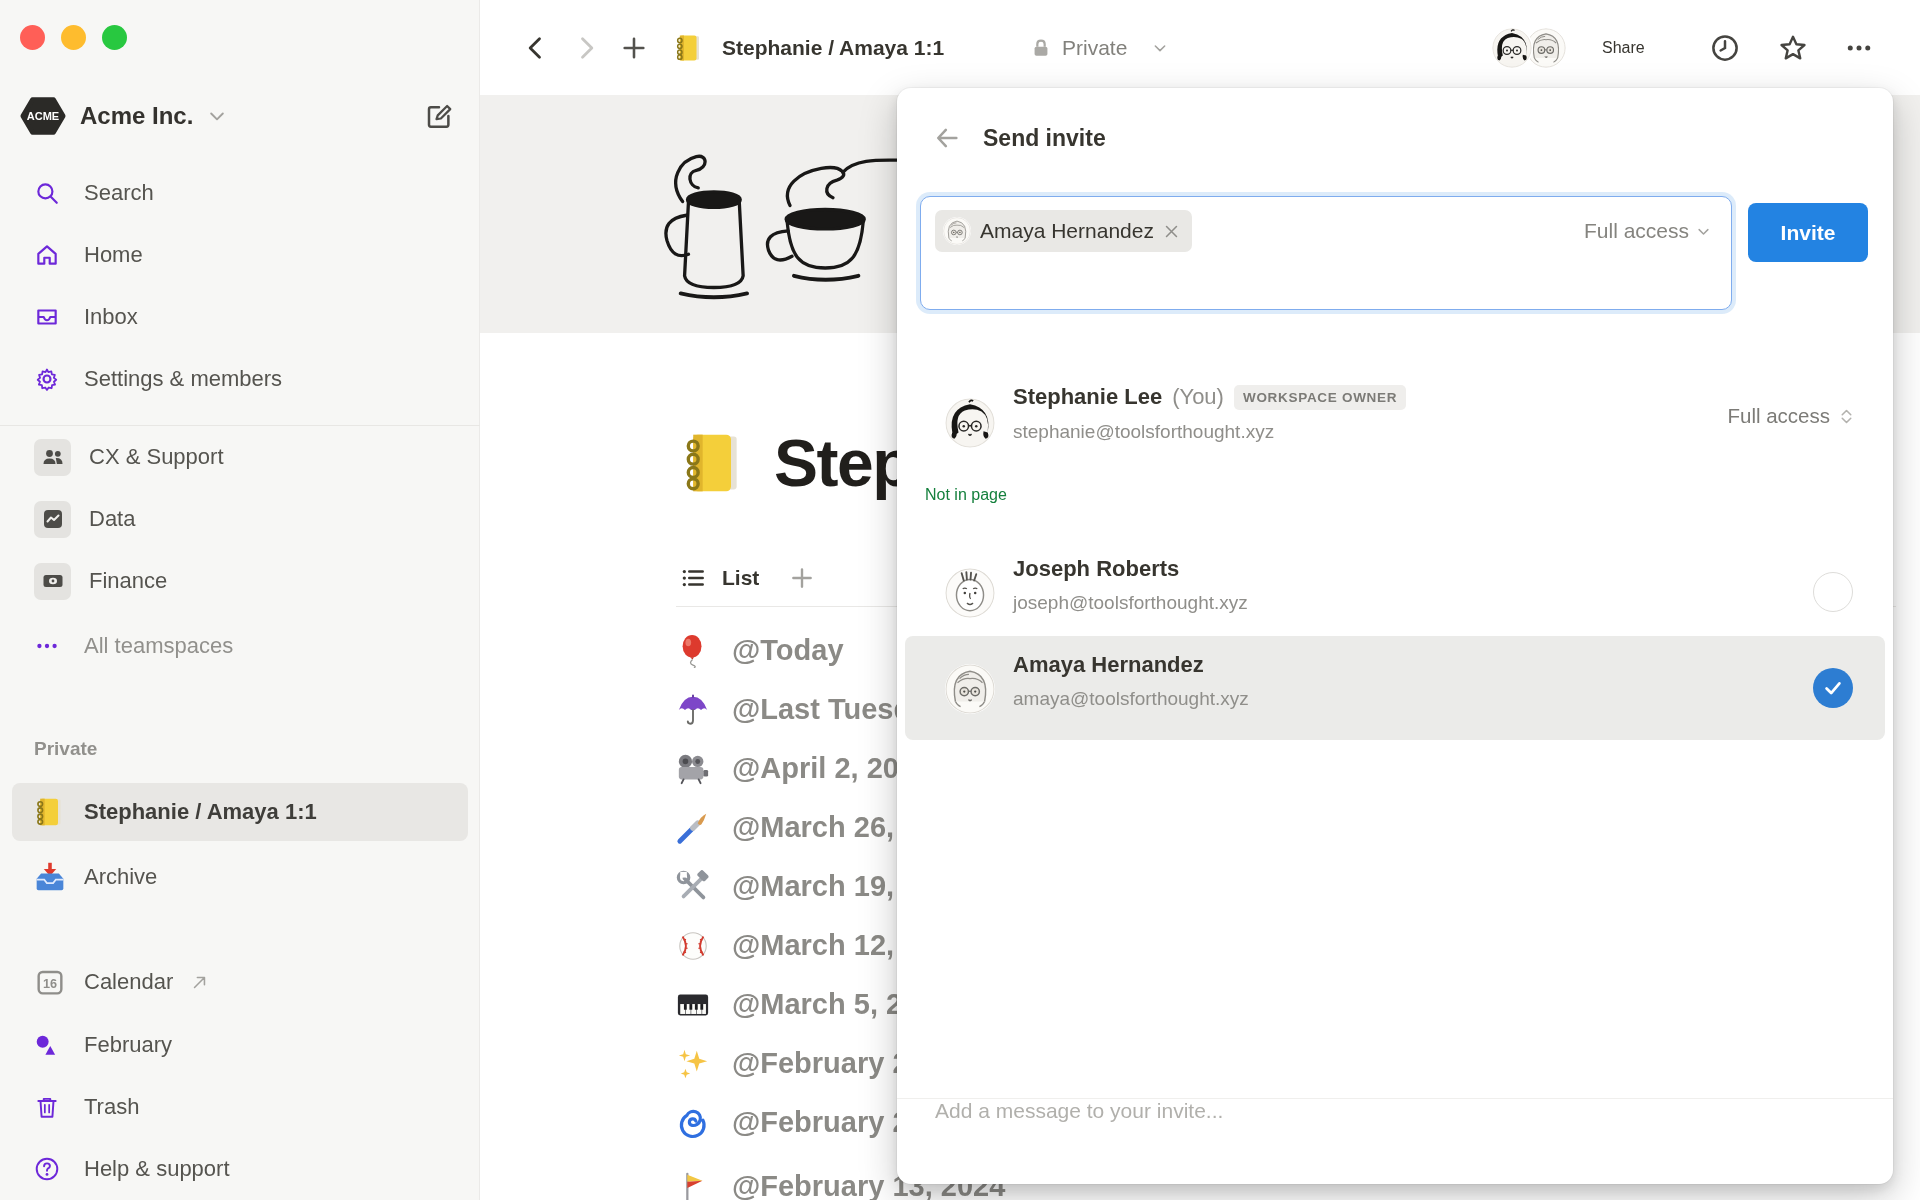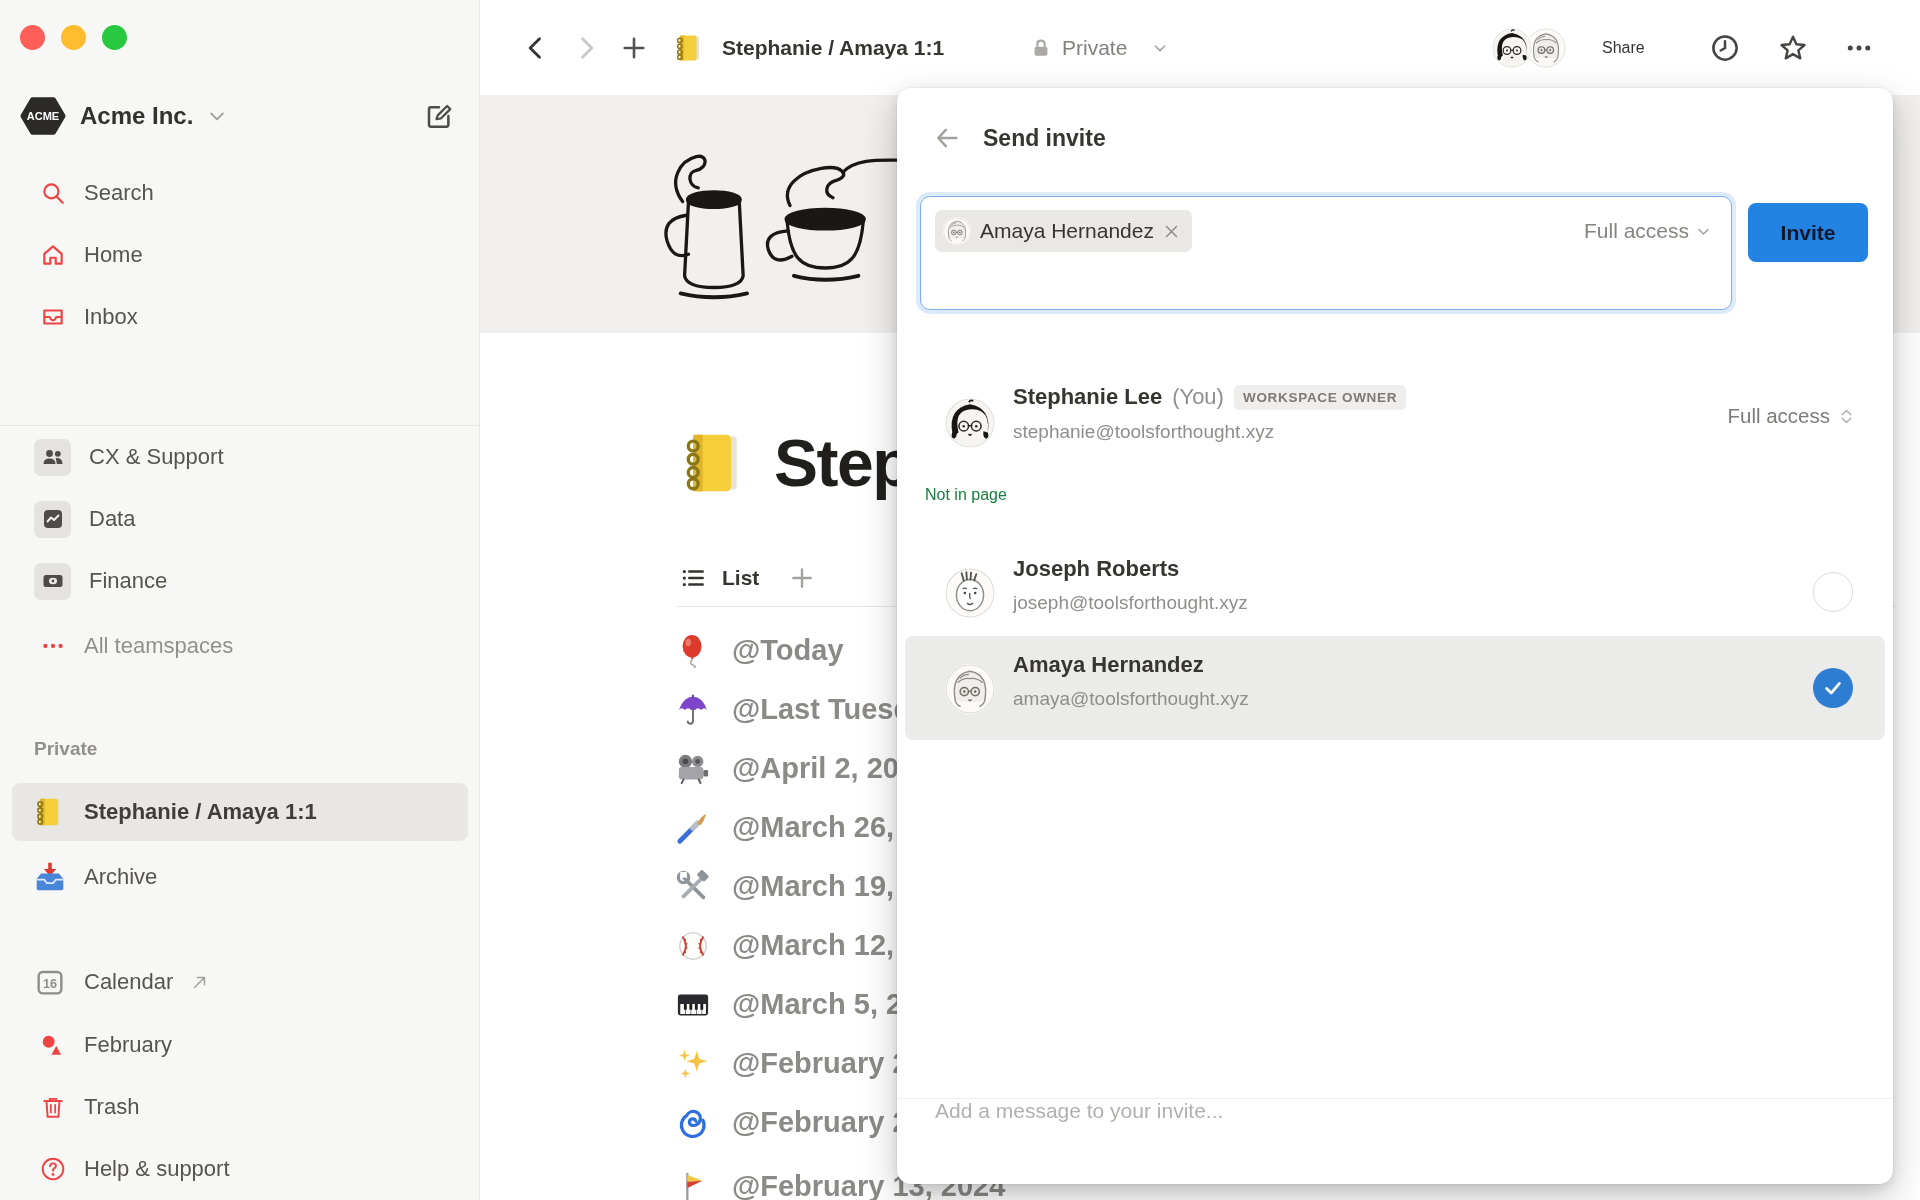--- a/index.html
+++ b/index.html
@@ -12,21 +12,21 @@
     background:#f7f7f5; border-right:1px solid #ebeae8; }
   .tl { position:absolute; top:25px; width:25px; height:25px; border-radius:50%; }
   .ws-row { position:absolute; left:20px; top:90px; width:440px; height:52px;
     display:flex; align-items:center; gap:14px; }
   .ws-name { font-size:24px; font-weight:700; color:#34322e; }
   .srow { position:absolute; left:12px; width:456px; height:58px; border-radius:8px;
     display:flex; align-items:center; padding-left:22px; gap:18px; cursor:default; }
   .srow.sel { background:#e8e7e4; }
   .slabel { font-size:22px; font-weight:500; color:#55544f; }
   .slabel.muted { color:#91908c; }
-  .sicon { width:32px; height:32px; display:flex; align-items:center; justify-content:flex-end; color:#ef4444; flex:0 0 32px; }
+  .sicon { width:32px; height:32px; display:flex; align-items:center; justify-content:flex-start; color:#6d28d9; flex:0 0 32px; }
   .tsq { width:37px; height:37px; border-radius:7px; background:#e4e3e0;
     display:flex; align-items:center; justify-content:center; flex:0 0 37px; color:#4d4c48; }
   .sdivider { position:absolute; left:0; top:425px; width:480px; height:1px; background:#e8e7e4; }
   .plabel { position:absolute; left:34px; top:738px; font-size:19px; font-weight:600; color:#91908c; }
   .emj { display:inline-block; }
 
   
   #main { position:absolute; left:480px; top:0; width:1440px; height:1200px; background:#fff; }
   #topbar { position:absolute; left:0; top:0; width:1440px; height:95px; background:#fff;
     display:block; }
@@ -49,21 +49,21 @@
   .m-head { position:absolute; left:36px; top:36px; display:flex; align-items:center; gap:22px; }
   .m-head .t { font-size:23px; font-weight:600; color:#37352f; }
   .m-input { position:absolute; left:23px; top:108px; width:812px; height:114px; background:#fff;
     border:1.5px solid #7facee; border-radius:10px; box-shadow:0 0 0 4px rgba(35,131,226,.16); }
   .chip { position:absolute; left:14px; top:13px; height:42px; background:#e9e8e5; border-radius:7px;
     display:flex; align-items:center; gap:9px; padding:0 12px 0 8px; }
   .chip .nm { font-size:21px; color:#37352f; }
   .m-access { position:absolute; right:20px; top:22px; display:flex; align-items:center; gap:7px;
     font-size:21px; color:#85847f; }
   .invite-btn { position:absolute; left:851px; top:115px; width:120px; height:59px; border:none;
-    border-radius:8px; background:#2383e2; color:#0f172a; font-size:21px; font-weight:600;
+    border-radius:8px; background:#2383e2; color:#ffffff; font-size:21px; font-weight:600;
     font-family:inherit; cursor:pointer; }
   .prow { position:absolute; left:8px; width:980px; height:104px; border-radius:8px; }
   .prow.hl { background:#ebebe9; }
   .pavatar { position:absolute; left:40px; top:28px; }
   .prow .pavatar, .owner .pavatar { left:40px; }
   .pname { position:absolute; left:108px; top:16px; font-size:22px; font-weight:600; color:#37352f;
     display:flex; align-items:center; gap:10px; white-space:nowrap; }
   .pyou { font-weight:400; color:#8f8e8a; }
   .pbadge { font-size:13.5px; font-weight:600; letter-spacing:.7px; color:#7c7b77; background:#efeeec;
     border-radius:5px; padding:5px 9px; }
@@ -383,20 +383,28 @@
       <span class="slabel">Home</span>
     </div>
     <div class="srow" style="top:288px">
       <span class="sicon">
           <svg width="26" height="26" viewBox="0 0 24 24">
             <use href="#i-inbox"></use>
           </svg>
         </span>
       <span class="slabel">Inbox</span>
     </div>
+    <div class="srow" style="top:350px">
+      <span class="sicon">
+          <svg width="26" height="26" viewBox="0 0 24 24">
+            <use href="#i-gear"></use>
+          </svg>
+        </span>
+      <span class="slabel">Settings &amp; members</span>
+    </div>
 
     <div class="sdivider"></div>
 
     <div class="srow" style="top:428px">
       <span class="tsq">
           <svg width="24" height="24" viewBox="0 0 24 24">
             <use href="#i-people"></use>
           </svg>
         </span>
       <span class="slabel">CX &amp; Support</span>

